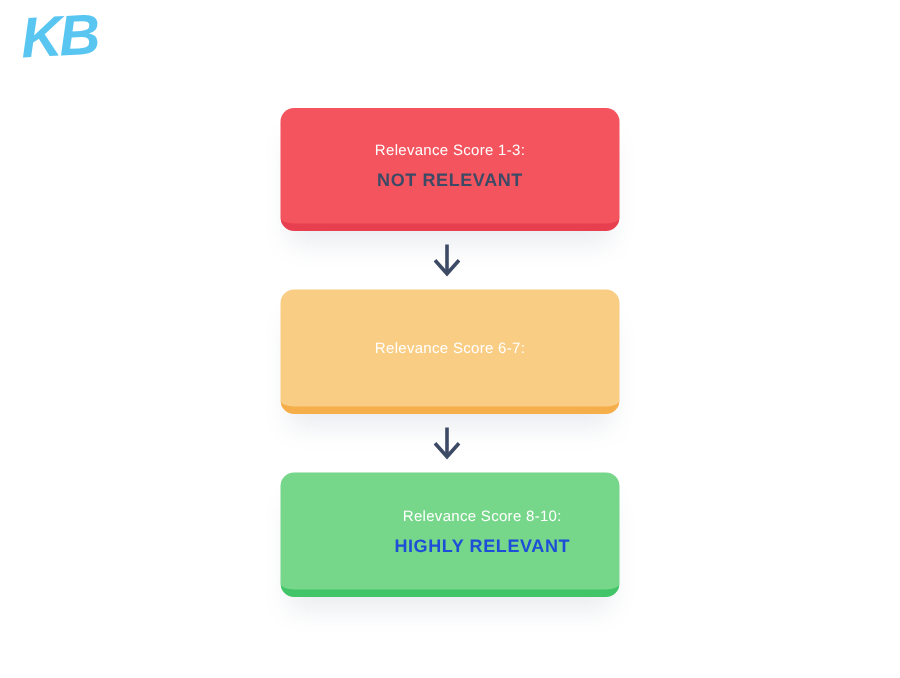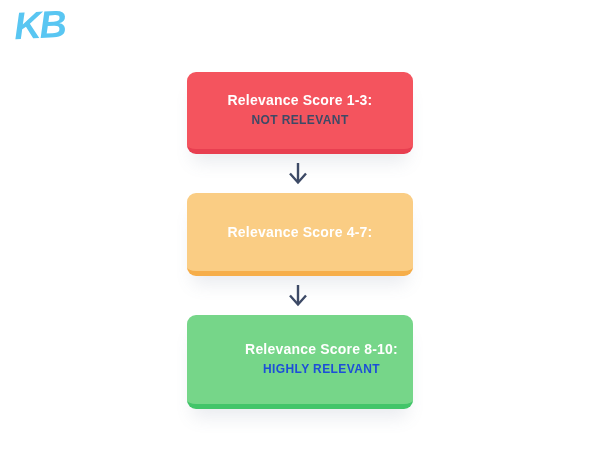--- a/index.html
+++ b/index.html
@@ -36,24 +36,24 @@
     display: flex;
     flex-direction: column;
     align-items: center;
     justify-content: center;
     gap: 3px;
     text-align: center;
     box-shadow: 0 14px 18px -6px rgba(100, 110, 140, 0.14);
   }
   .node-1 { top: 72px;  height: 82px; }
   .node-2 { top: 193px; height: 83px; }
-  .node-3 { top: 315px; height: 94px; padding-left: 43px; }
+  .node-3 { top: 315px; height: 83px; padding-left: 43px; }
   .node-line1 {
-    font-size: 14px;
-    font-weight: 700;
+    font-size: 10px;
+    font-weight: 400;
     letter-spacing: 0.2px;
     line-height: 17px;
   }
   .node-line2 {
     font-size: 12px;
     font-weight: 700;
     letter-spacing: 0.4px;
     line-height: 17px;
   }
   .arrow {
@@ -79,21 +79,21 @@
   </div>
 
   <div class="arrow arrow-1" style="color: rgb(61, 74, 102);">
     <svg viewBox="0 0 20 26" fill="none">
       <line x1="10" y1="2" x2="10" y2="21" stroke="currentColor" stroke-width="2.4"></line>
       <polyline points="2,12.5 10,21.5 18,12.5" stroke="currentColor" stroke-width="2.4" fill="none" stroke-linejoin="miter"></polyline>
     </svg>
   </div>
 
   <div class="flow-node node-2" style="background-color: rgb(250, 205, 132); border-bottom-color: rgb(246, 174, 74);">
-    <div class="node-line1" style="color: rgb(255, 255, 255);">Relevance Score 4-7:</div>
+    <div class="node-line1" style="color: rgb(255, 255, 255);">Relevance Score 6-7:</div>
   </div>
 
   <div class="arrow arrow-2" style="color: rgb(61, 74, 102);">
     <svg viewBox="0 0 20 26" fill="none">
       <line x1="10" y1="2" x2="10" y2="21" stroke="currentColor" stroke-width="2.4"></line>
       <polyline points="2,12.5 10,21.5 18,12.5" stroke="currentColor" stroke-width="2.4" fill="none" stroke-linejoin="miter"></polyline>
     </svg>
   </div>
 
   <div class="flow-node node-3" style="background-color: rgb(118, 214, 137); border-bottom-color: rgb(66, 197, 105);">

